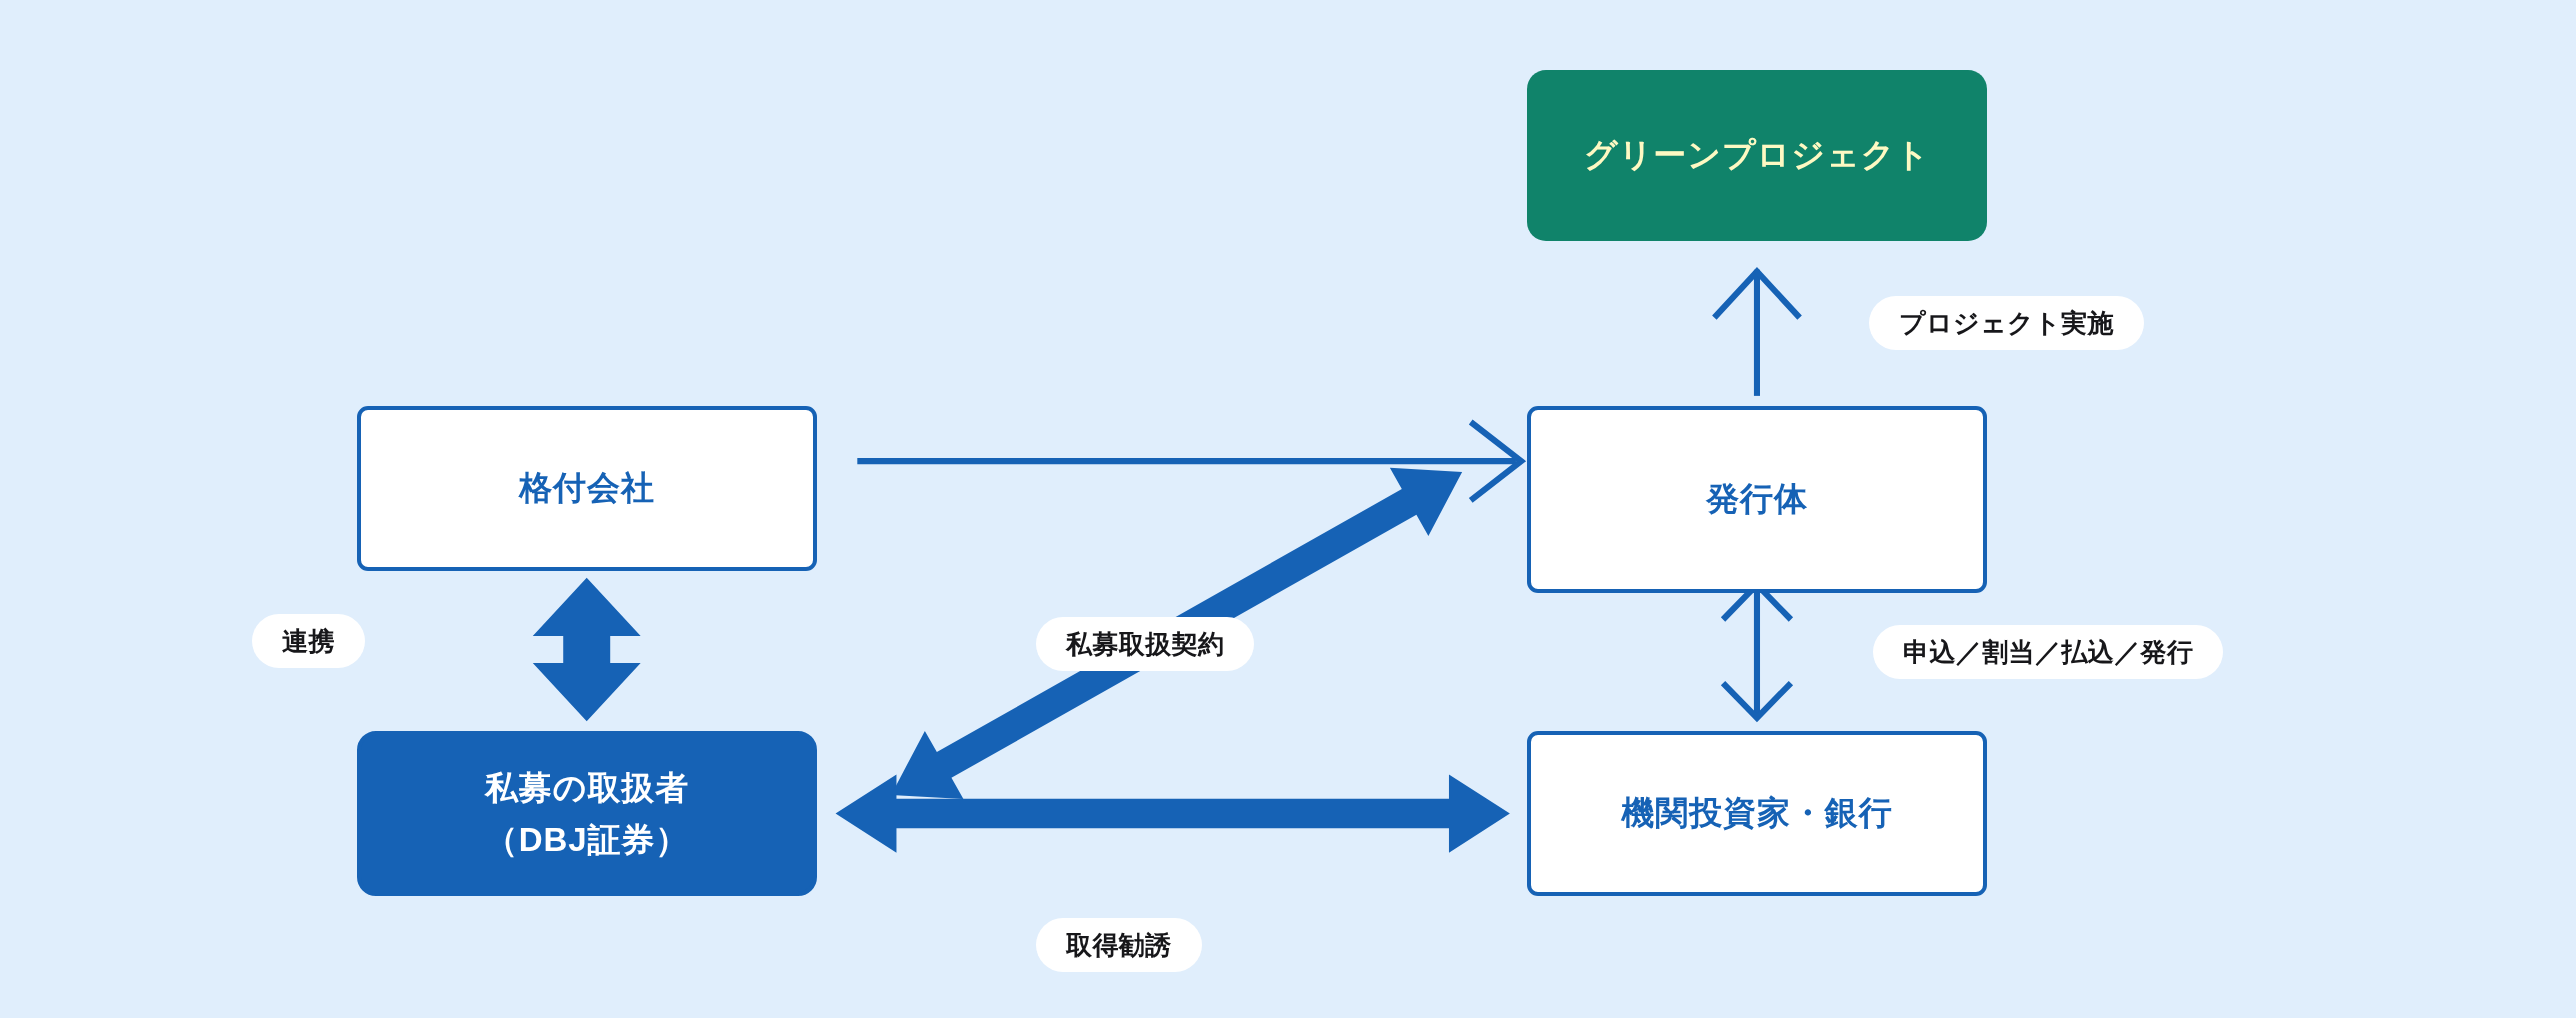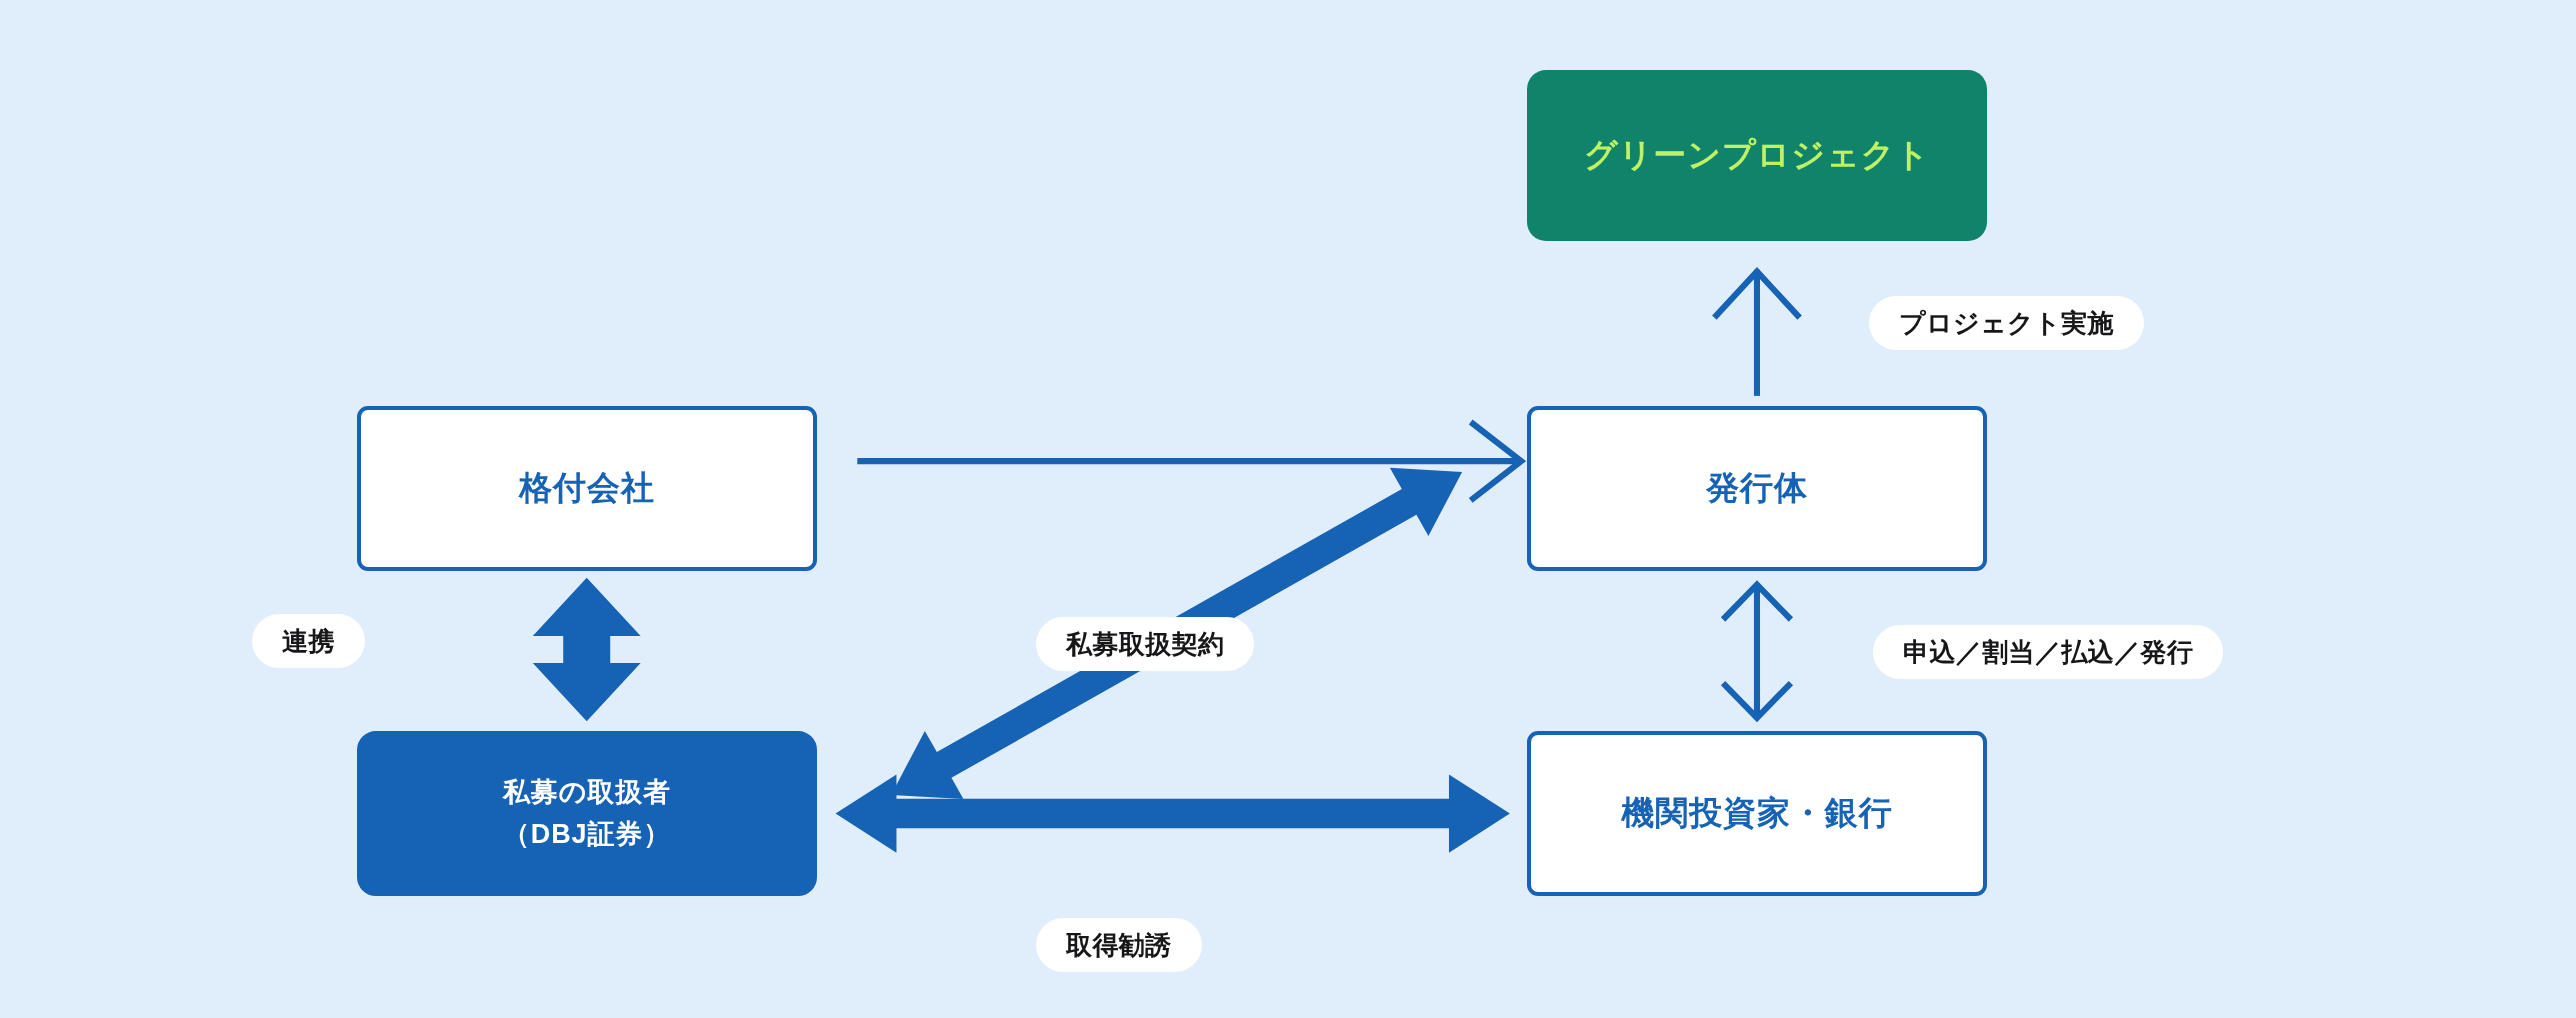--- a/index.html
+++ b/index.html
@@ -46,28 +46,28 @@
     font-weight: bold;
     font-size: 33px;
     letter-spacing: 0.9px;
   }
   .node-filled-blue {
     background: #1662b5;
     border: 4.4px solid #1662b5;
     border-radius: 19px;
     color: #ffffff;
     font-weight: bold;
-    font-size: 27px;
+    font-size: 33px;
     letter-spacing: 0.9px;
     line-height: 1.55;
   }
   .node-filled-green {
     background: #10836a;
     border-radius: 19px;
-    color: #bef264;
+    color: #fef9c3;
     font-weight: bold;
     font-size: 33px;
     letter-spacing: 0.9px;
   }
   .node-line { display: block; }
 
   .pill {
     position: absolute;
     box-sizing: border-box;
     display: flex;
@@ -80,21 +80,21 @@
     font-size: 26px;
     letter-spacing: 0.4px;
     white-space: nowrap;
     padding: 0 30px;
     height: 54px;
     z-index: 3;
   }
 
   #green-box   { left: 1527px; top: 70px;  width: 460px; height: 171px; }
   #rating-box  { left: 357px;  top: 406px; width: 460px; height: 165px; }
-  #issuer-box  { left: 1527px; top: 406px; width: 460px; height: 165px; }
+  #issuer-box  { left: 1527px; top: 406px; width: 460px; height: 187px; }
   #dbj-box     { left: 357px;  top: 731px; width: 460px; height: 165px; }
   #investor-box{ left: 1527px; top: 731px; width: 460px; height: 165px; }
 
   #pill-project-impl    { left: 1869px; top: 296px; }
   #pill-green-bond-eval { left: 910px; top: 364px; }
   #pill-cooperation     { left: 252px;  top: 614px; }
   #pill-private-contract{ left: 1036px; top: 605px; margin-top: 12px; }
   #pill-subscription    { left: 1873px; top: 625px; }
   #pill-solicitation    { left: 1036px; top: 918px; }
 </style>

